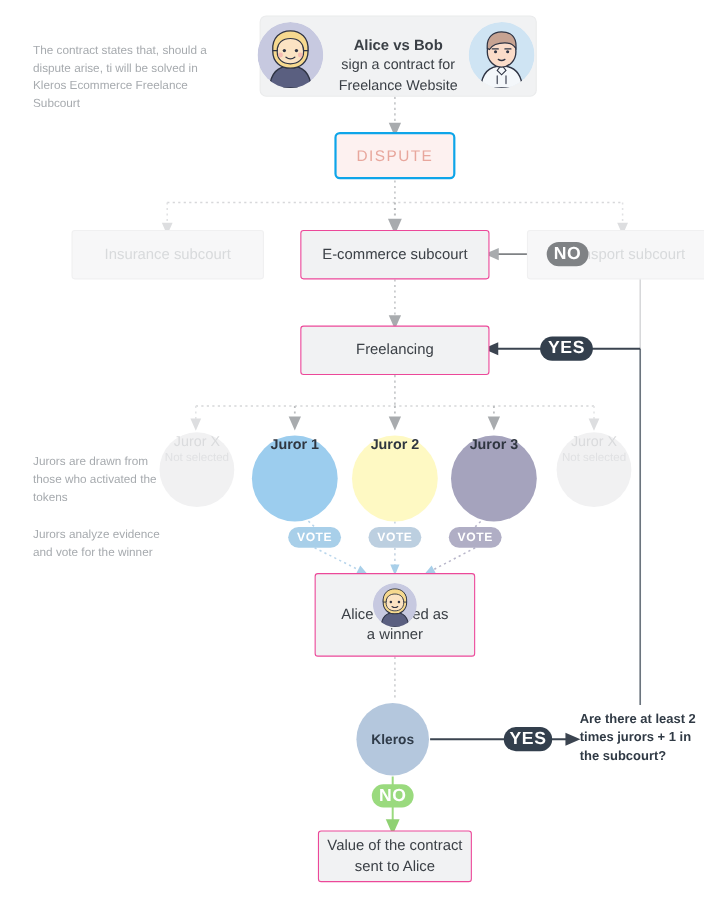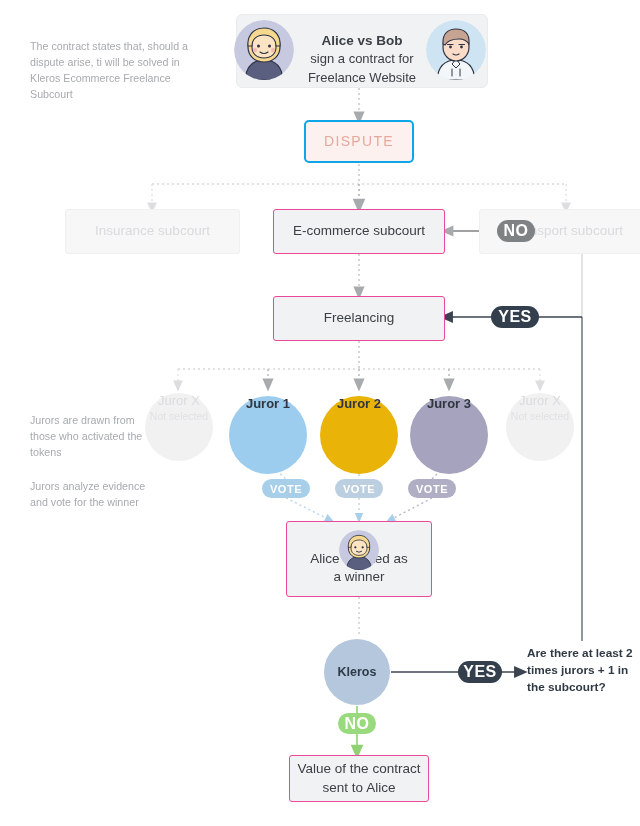--- a/index.html
+++ b/index.html
@@ -187,21 +187,21 @@
 
 <div class="juror ghost" style="left:145px;top:393px;width:68px;height:68px;">
   <span class="jname">Juror X</span>
   <span class="jsub">Not selected</span>
 </div>
 
 <div class="juror" style="left:229px;top:396px;width:78px;height:78px;background:#9ccdee;">
   <span class="jname">Juror 1</span>
 </div>
 
-<div class="juror" style="left:320px;top:396px;width:78px;height:78px;background:#eab308;">
+<div class="juror" style="left:320px;top:396px;width:78px;height:78px;background:#fef9c3;">
   <span class="jname">Juror 2</span>
 </div>
 
 <div class="juror" style="left:410px;top:396px;width:78px;height:78px;background:#a5a3bd;">
   <span class="jname">Juror 3</span>
 </div>
 
 <div class="juror ghost" style="left:506px;top:393px;width:68px;height:68px;">
   <span class="jname">Juror X</span>
   <span class="jsub">Not selected</span>

